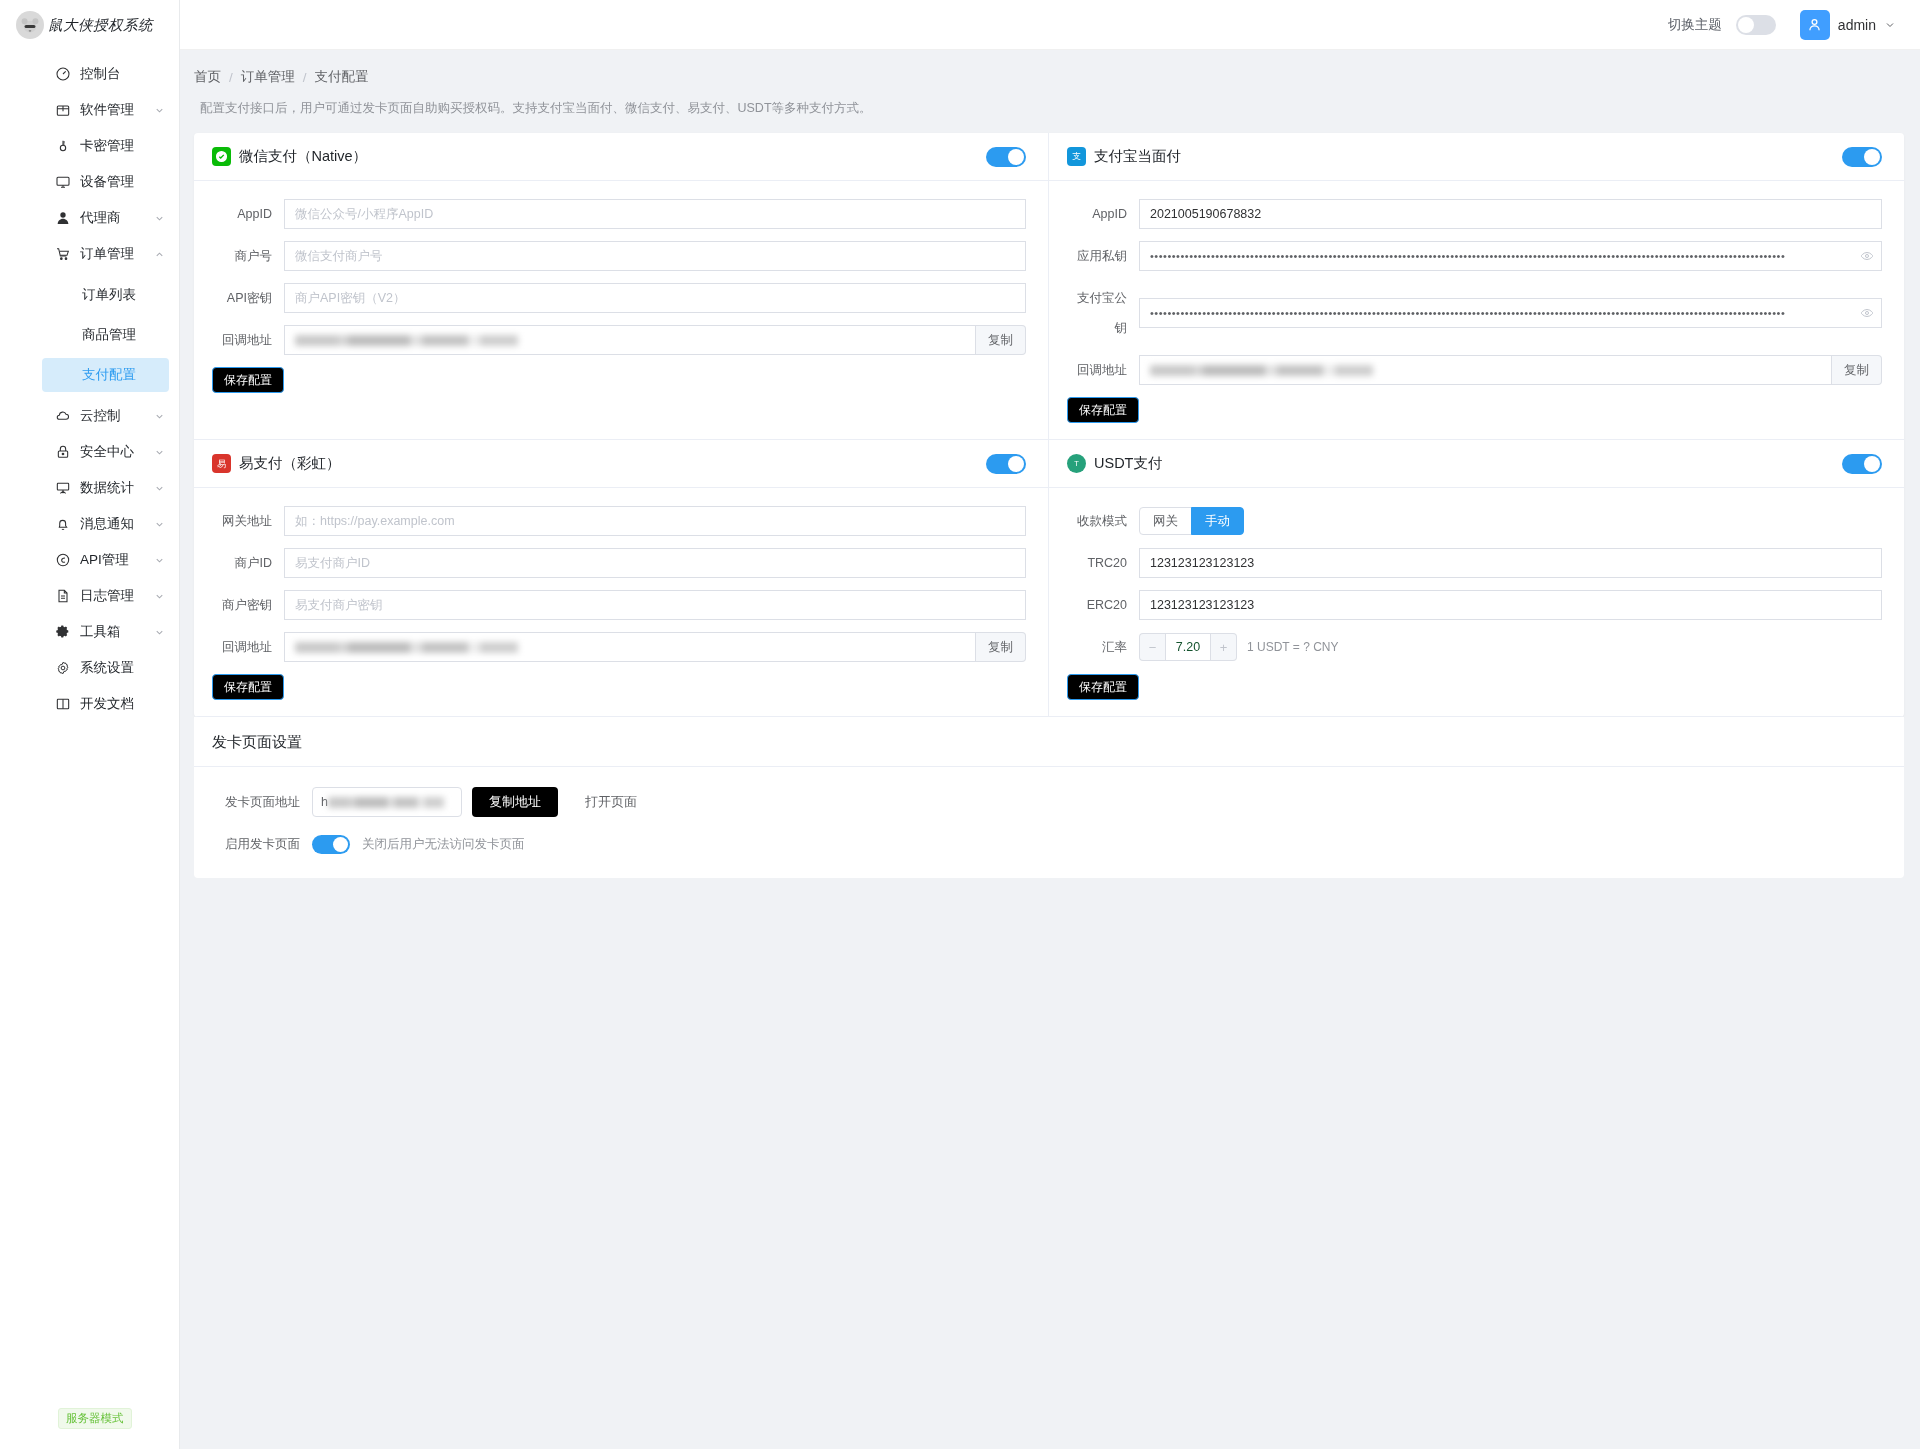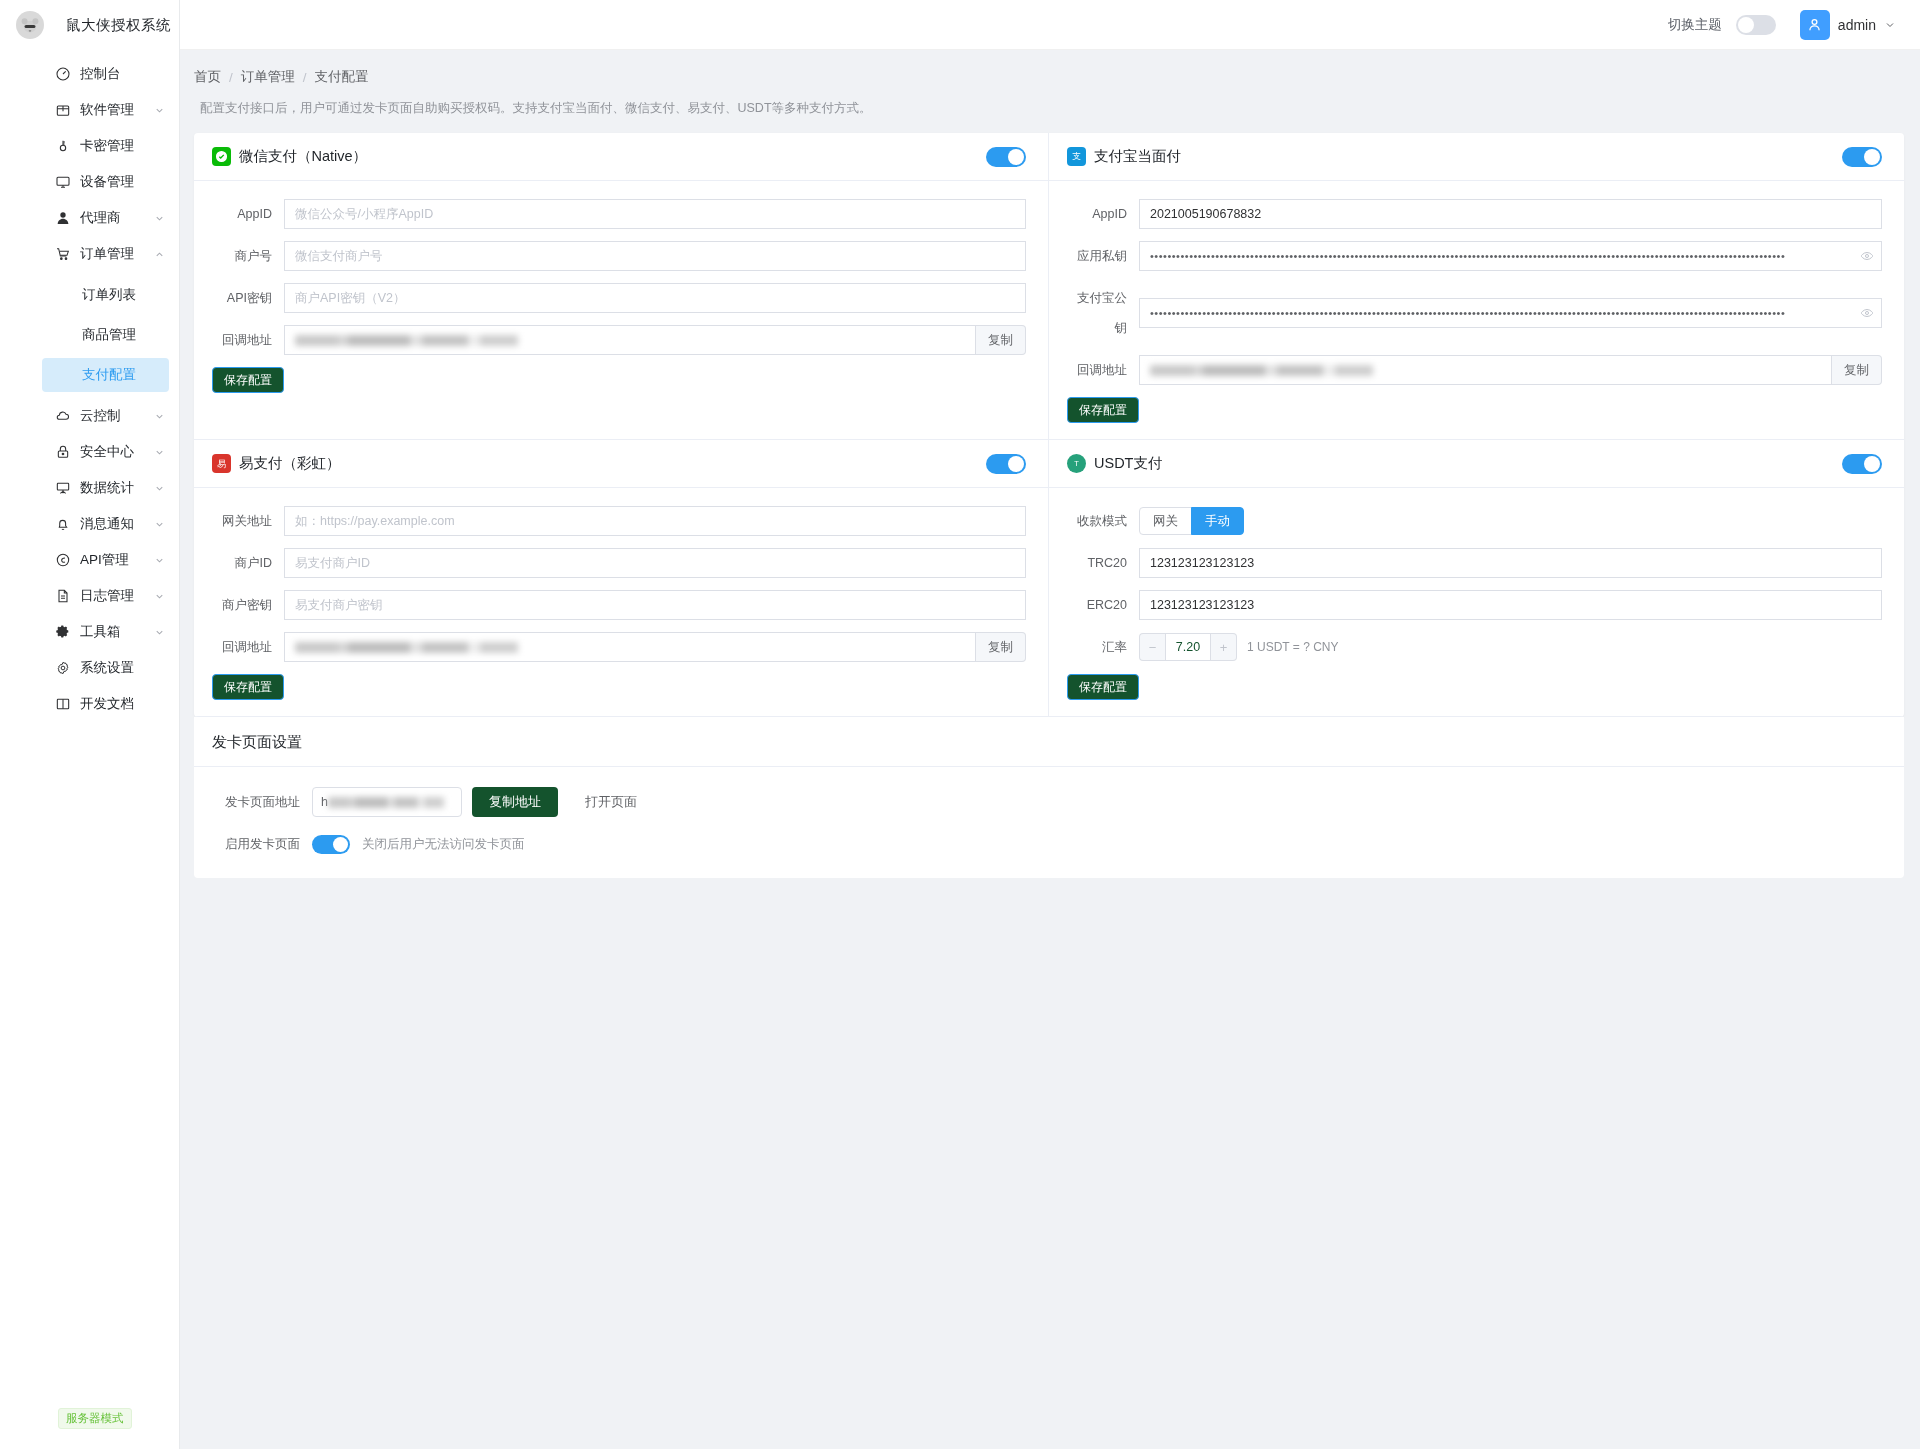--- a/index.html
+++ b/index.html
@@ -14,22 +14,22 @@
 
   
   .sidebar {
     width: 180px; min-width: 180px; height: 1449px;
     background: #ffffff;
     border-right: 1px solid #e8eaec;
     position: relative;
     display: flex; flex-direction: column;
   }
   .brand {
-    display: flex; align-items: center; gap: 22px;
-    padding: 14px 12px 14px 16px; height: 50px;
+    display: flex; align-items: center; gap: 4px;
+    padding: 14px 12px 14px 16px; height: 50px; font-style: italic;
   }
   .brand-logo {
     width: 28px; height: 28px; border-radius: 50%;
     background: #d9d9d9; flex: 0 0 28px;
     display: flex; align-items: center; justify-content: center;
     font-size: 16px; line-height: 1; overflow: hidden;
   }
   .brand-title { font-size: 14.5px; color: #1f2328; letter-spacing: .5px; white-space: nowrap; }
 
   .menu { padding-top: 6px; padding-left: 32px; }
@@ -186,21 +186,21 @@
     width: 240px; vertical-align: middle;
   }
   .blurred.short { width: 150px; }
 
   .btn {
     display: inline-flex; align-items: center; justify-content: center;
     height: 26px; padding: 0 11px; border-radius: 4px;
     font-size: 12px; cursor: pointer; border: 1px solid transparent;
     font-family: "Liberation Sans", sans-serif;
   }
-  .btn-primary { background: #14532d; color: #fff; border-color: #2c9bf0; }
+  .btn-primary { background: #000000; color: #fff; border-color: #2c9bf0; }
   .btn-default { background: #fff; color: #606266; border-color: #dcdfe6; }
   .save-row { padding-left: 0; margin-top: 4px; }
 
   .radio-group { display: inline-flex; }
   .rg-btn {
     height: 28px; padding: 0 13px; display: inline-flex; align-items: center;
     font-size: 12.5px; border: 1px solid #dcdfe6; color: #606266;
     background: #fff; cursor: pointer; margin-left: -1px;
   }
   .rg-btn:first-child { margin-left: 0; border-radius: 4px 0 0 4px; }

